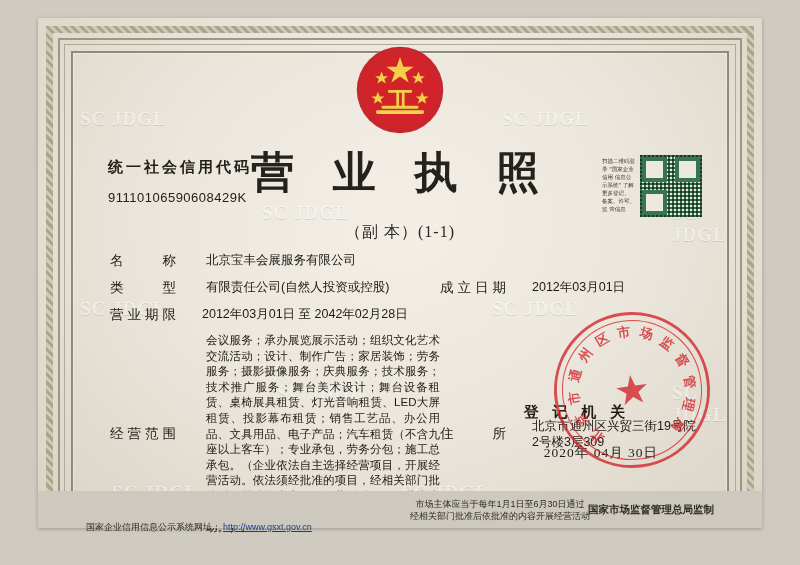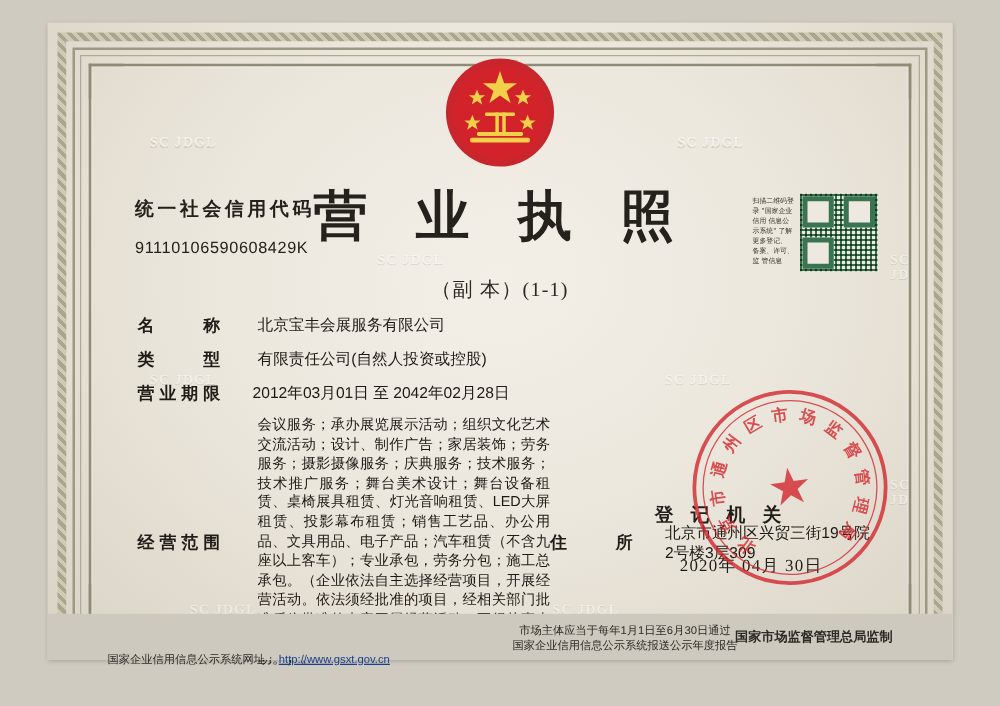--- a/index.html
+++ b/index.html
@@ -69,26 +69,25 @@
   .watermarks {
     position: absolute;
     left: 34px; top: 34px; right: 34px; bottom: 34px;
     overflow: hidden;
     pointer-events: none;
   }
   .wm {
     position: absolute;
     color: rgba(255,255,255,0.85);
     text-shadow: 0 1px 0 rgba(140,136,120,0.45);
-    font-size: 11px;
+    font-size: 19px;
     letter-spacing: 1px;
     font-family: "Liberation Serif", serif;
     font-weight: bold;
     opacity: 0.55;
-    margin-left: 40px;
   }
 
   
   .emblem {
     position: absolute;
     left: 50%;
     top: 26px;
     transform: translateX(-50%);
     width: 92px;
     height: 92px;
@@ -200,21 +199,21 @@
     display: flex;
   }
   .col-right {
     flex: 1;
     display: flex;
   }
   .flabel {
     width: 92px;
     font-size: 13.5px;
     font-family: "Liberation Serif", "DejaVu Serif", serif;
-    font-weight: bold;
+    font-weight: normal;
     color: #201d18;
     letter-spacing: 4px;
     flex: none;
   }
   .flabel.wide {
     width: 96px;
   }
   .fvalue {
     font-size: 12.5px;
     font-family: "Liberation Sans", sans-serif;
@@ -408,20 +407,24 @@
           <div class="flabel wide">名　　称</div>
           <div class="fvalue">北京宝丰会展服务有限公司</div>
         </div>
       </div>
 
       <div class="row">
         <div class="col-left">
           <div class="flabel wide">类　　型</div>
           <div class="fvalue">有限责任公司(自然人投资或控股)</div>
         </div>
+        <div class="col-right">
+          <div class="flabel">成立日期</div>
+          <div class="fvalue">2012年03月01日</div>
+        </div>
       </div>
 
       <div class="row">
         <div class="col-right">
           <div class="flabel">营业期限</div>
           <div class="fvalue">2012年03月01日 至 2042年02月28日</div>
         </div>
       </div>
 
       <div class="scope-row">
@@ -459,19 +462,19 @@
         </div>
     </div>
 
     <div class="footer">
       <div class="footer-left">
         <span>国家企业信用信息公示系统网址：</span>
         <span class="url">http://www.gsxt.gov.cn</span>
       </div>
       <div class="footer-center">
         <div>市场主体应当于每年1月1日至6月30日通过</div>
-        <div>国家企业信用信息公示系统报送公示年度报告</div>
+        <div>经相关部门批准后依批准的内容开展经营活动</div>
       </div>
       <div class="footer-right">国家市场监督管理总局监制</div>
     </div>
 
   </div>
 </div>
 
 </body></html>

